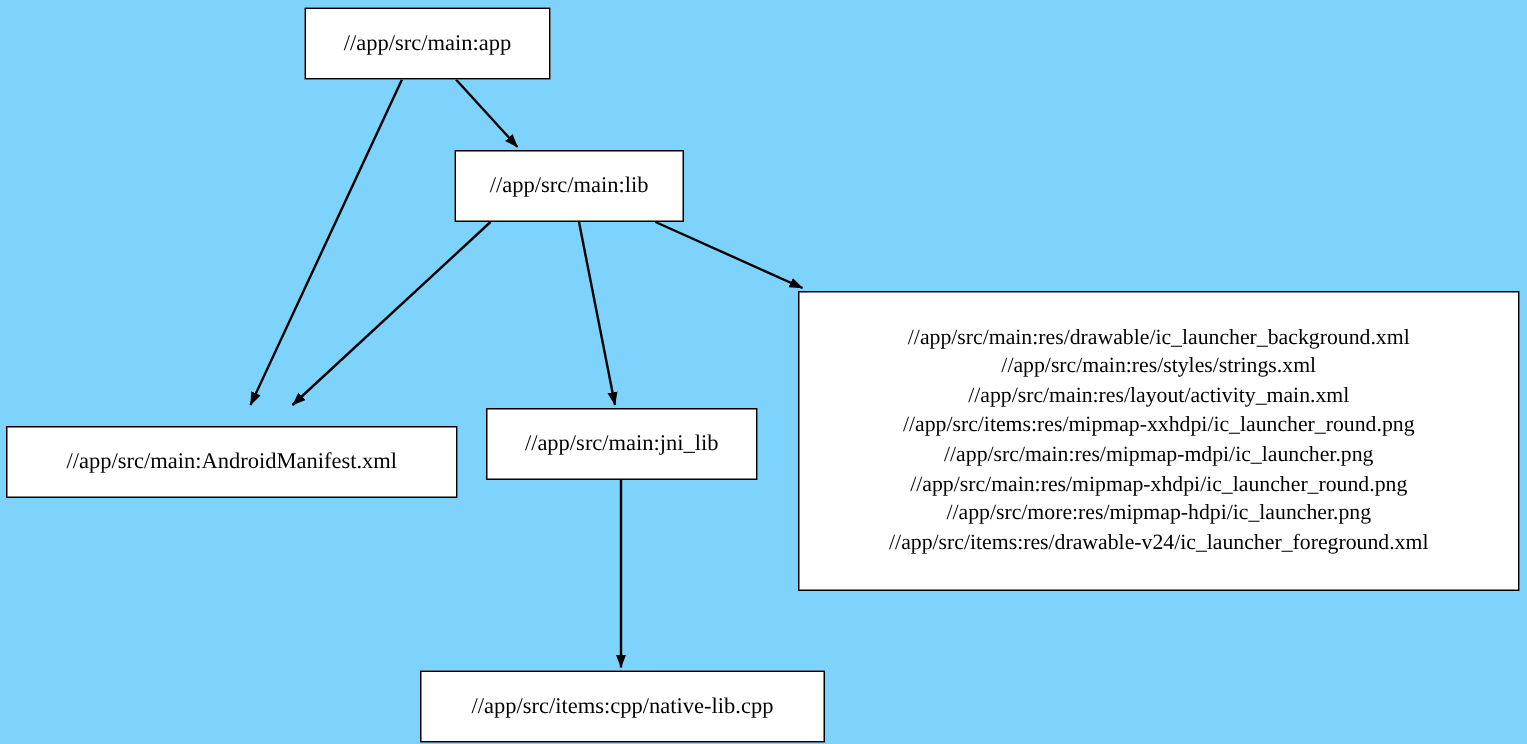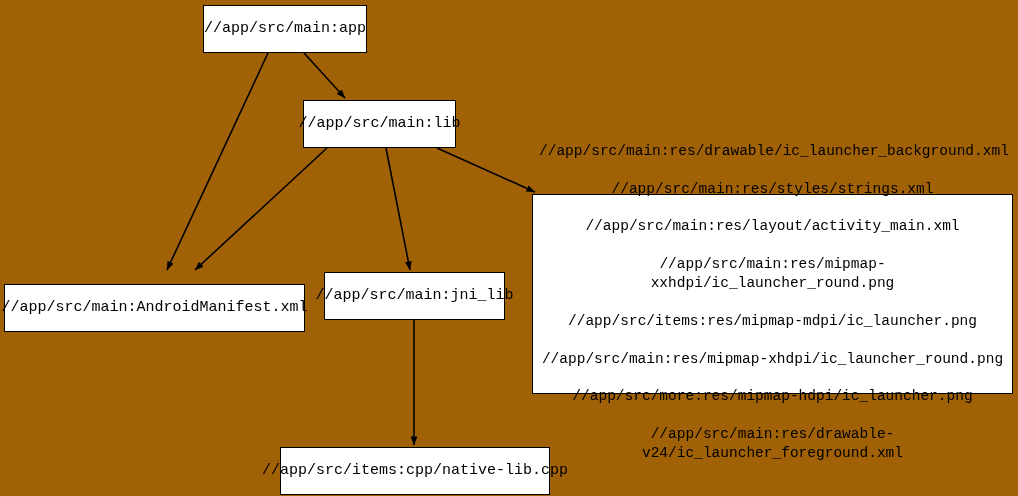--- a/index.html
+++ b/index.html
@@ -4,22 +4,22 @@
 <style>
   html, body {
     margin: 0;
     padding: 0;
     background: #ffffff;
   }
   #canvas {
     position: relative;
     width: 1018px;
     height: 496px;
-    background: #a16207;
-    font-family: Liberation Mono, monospace;
+    background: #7dd3fc;
+    font-family: Liberation Serif, serif;
     overflow: hidden;
   }
   svg.edge-layer {
     position: absolute;
     left: 0;
     top: 0;
     width: 1018px;
     height: 496px;
     pointer-events: none;
   }
@@ -43,21 +43,20 @@
     font-size: 14.5px;
     line-height: 19.6px;
     padding: 3px 6px;
     flex-direction: column;
     justify-content: center;
   }
   .node-multi .line {
     display: block;
     width: 100%;
     text-align: center;
-    margin-top: 18px;
   }
   
   #node-app        { left: 203px; top: 5px;   width: 164px; height: 48px; }
   #node-lib        { left: 303px; top: 100px; width: 153px; height: 48px; }
   #node-manifest   { left: 4px;   top: 284px; width: 301px; height: 48px; }
   #node-jnilib     { left: 324px; top: 272px; width: 181px; height: 48px; }
   #node-res        { left: 532px; top: 194px; width: 481px; height: 200px; }
   #node-nativelib  { left: 280px; top: 447px; width: 270px; height: 48px; }
 </style>
 </head>
@@ -102,20 +101,20 @@
   </div>
 
   <div class="node" id="node-nativelib">
     <span>//app/src/items:cpp/native-lib.cpp</span>
   </div>
 
   <div class="node node-multi" id="node-res">
     <span class="line">//app/src/main:res/drawable/ic_launcher_background.xml</span>
     <span class="line">//app/src/main:res/styles/strings.xml</span>
     <span class="line">//app/src/main:res/layout/activity_main.xml</span>
-    <span class="line">//app/src/main:res/mipmap-xxhdpi/ic_launcher_round.png</span>
-    <span class="line">//app/src/items:res/mipmap-mdpi/ic_launcher.png</span>
+    <span class="line">//app/src/items:res/mipmap-xxhdpi/ic_launcher_round.png</span>
+    <span class="line">//app/src/main:res/mipmap-mdpi/ic_launcher.png</span>
     <span class="line">//app/src/main:res/mipmap-xhdpi/ic_launcher_round.png</span>
     <span class="line">//app/src/more:res/mipmap-hdpi/ic_launcher.png</span>
-    <span class="line">//app/src/main:res/drawable-v24/ic_launcher_foreground.xml</span>
+    <span class="line">//app/src/items:res/drawable-v24/ic_launcher_foreground.xml</span>
   </div>
 
 </div>
 
 </body></html>

